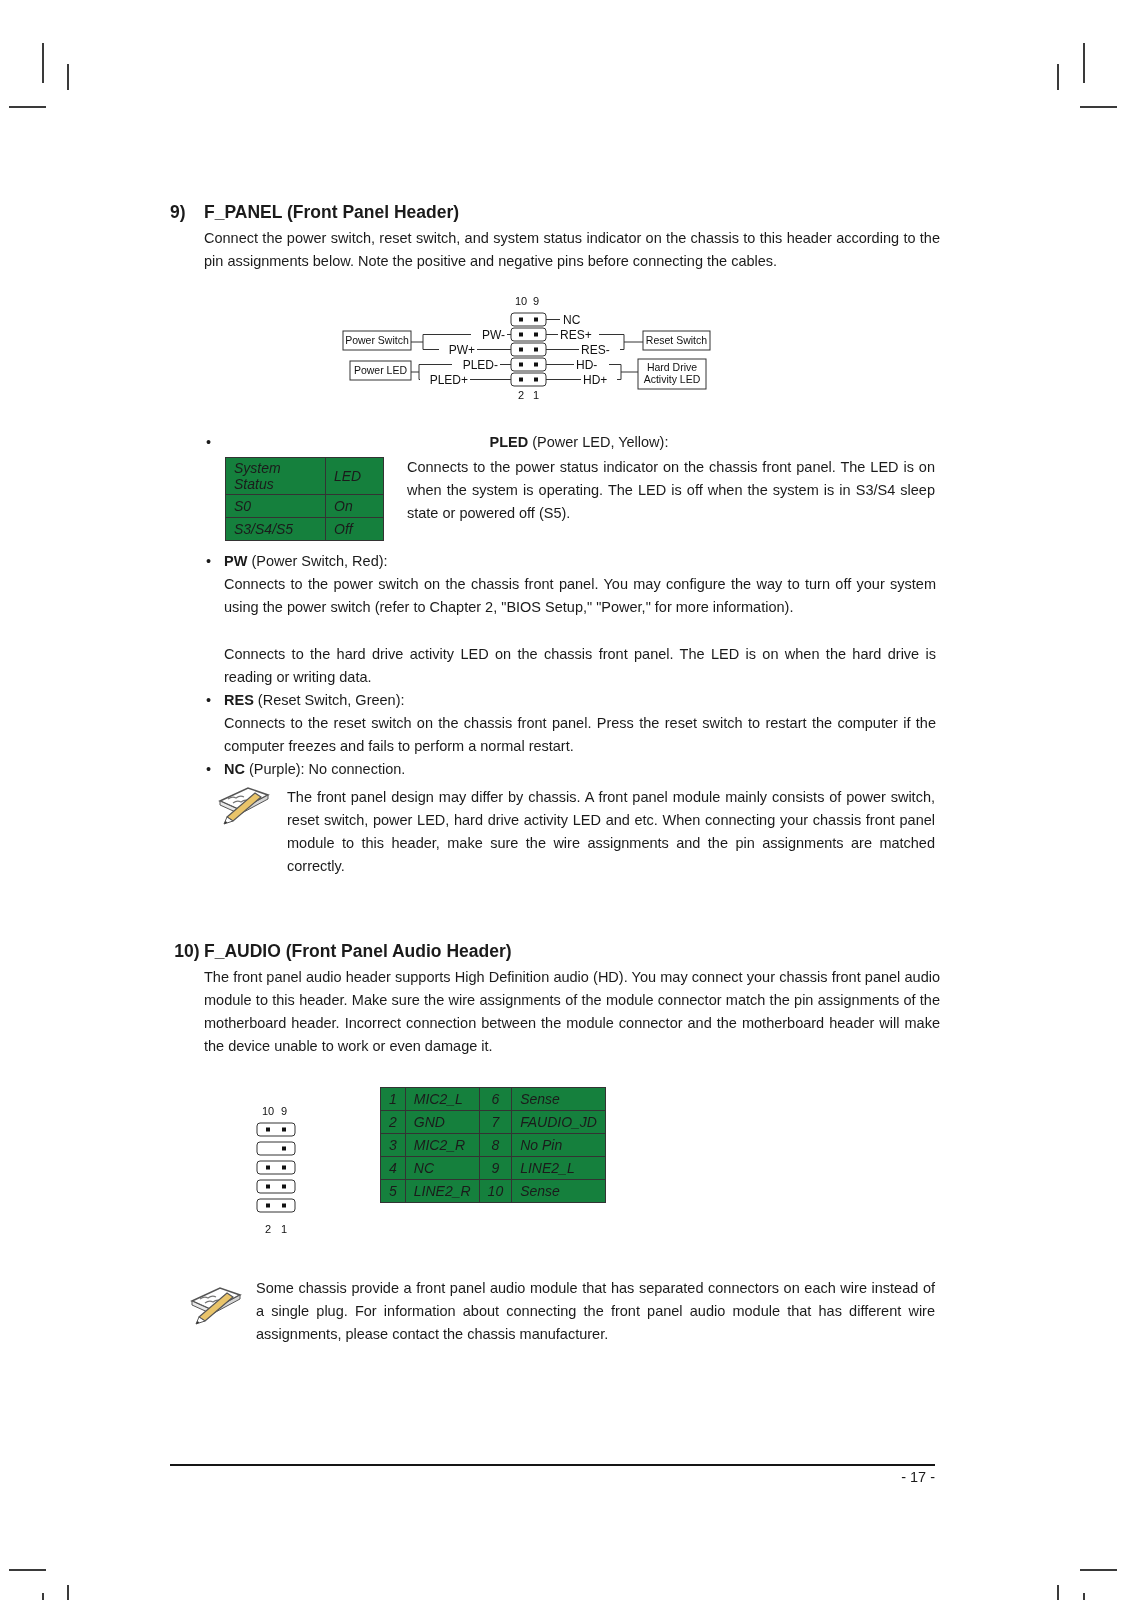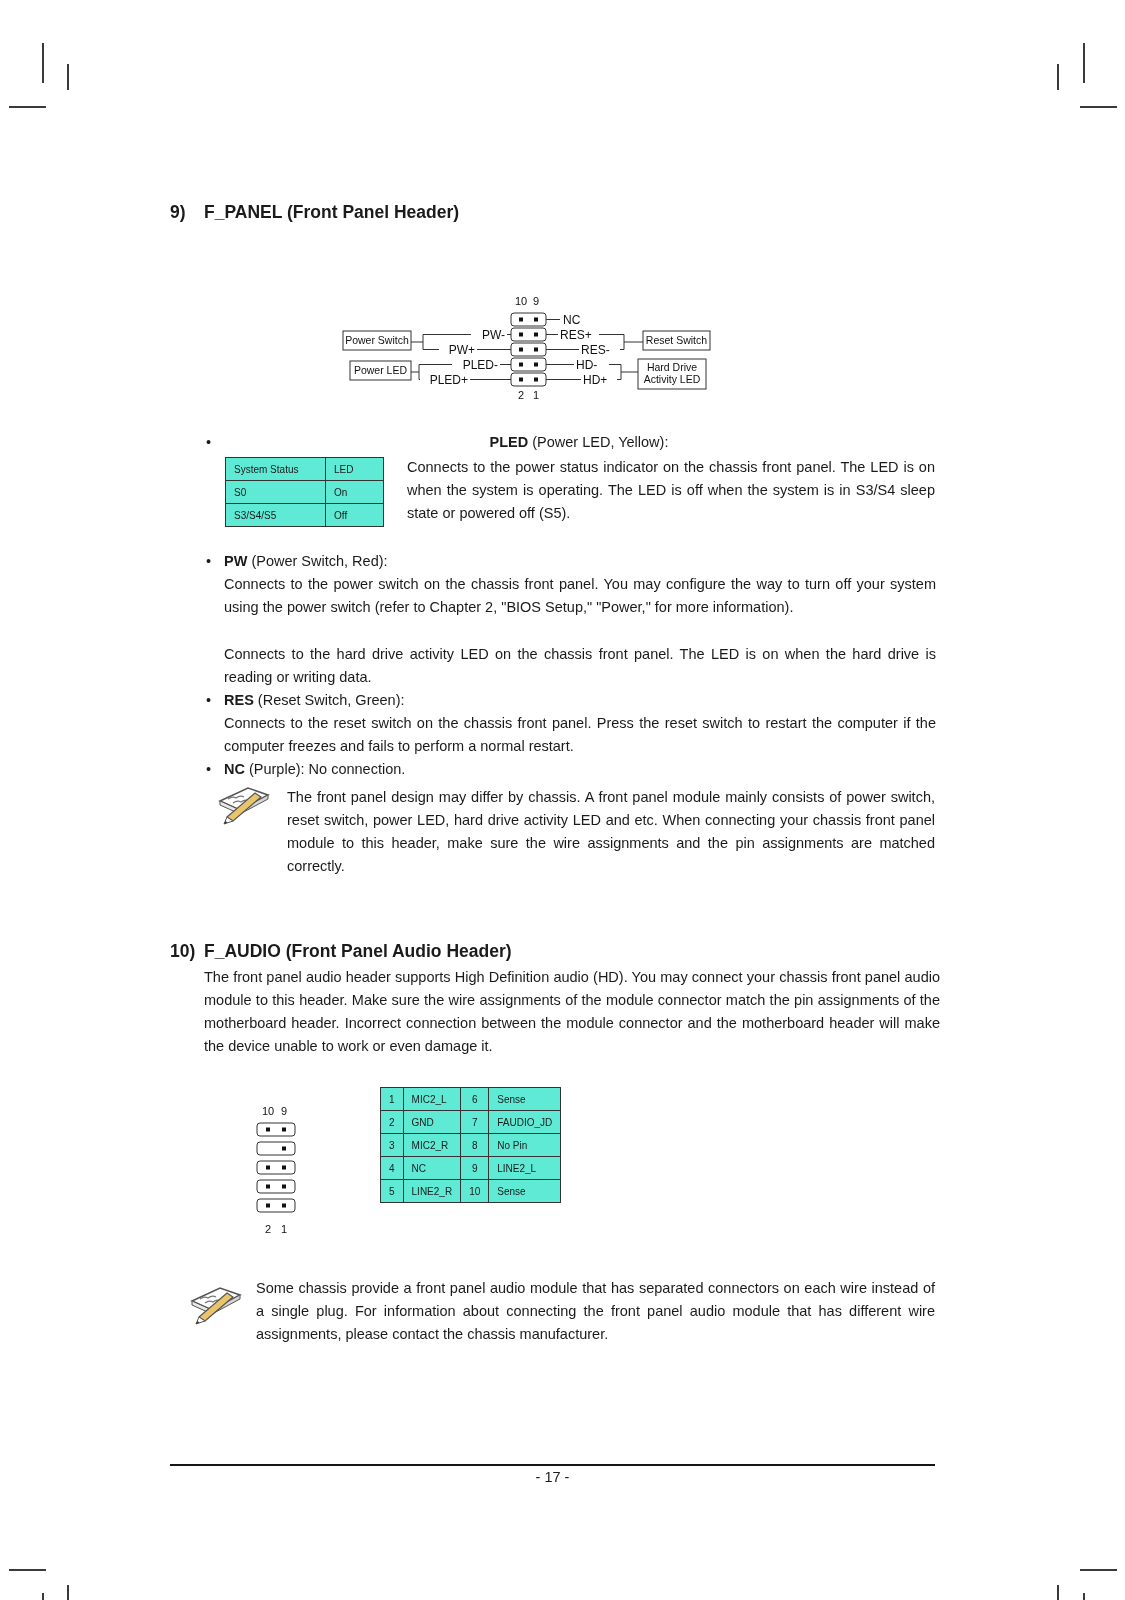--- a/index.html
+++ b/index.html
@@ -10,26 +10,26 @@
   }
   .abs { position: absolute; }
   .cm { position: absolute; background: #3a3a3a; }
   .h { position: absolute; font-weight: bold; font-size: 17.5px; white-space: nowrap; }
   .h .hnum { display: inline-block; width: 34px; }
   .para { position: absolute; font-size: 14.5px; line-height: 23px; text-align: justify; }
   .bullet { position: absolute; font-size: 14.5px; line-height: 22px; padding-left: 20px; white-space: nowrap; }
   .bullet::before { content: "\2022"; position: absolute; left: 2px; top: 0; }
   .term { font-weight: bold; }
   .desc { position: absolute; font-size: 14.5px; line-height: 23px; text-align: justify; }
-  table.tbl { position: absolute; border-collapse: collapse; font-size: 10px; background: #5eead4; }
+  table.tbl { position: absolute; border-collapse: collapse; font-size: 14px; background: #15803d; font-style: italic; }
   .tbl td { border: 1px solid #333; padding: 2px 8px; text-align: left; height: 23px; }
   .tbl td.num { text-align: center; }
   .note-text { position: absolute; font-size: 14.5px; line-height: 23px; text-align: justify; }
   .footer-line { position: absolute; background: #151515; }
-  .footer-label { position: absolute; text-align: center; font-size: 14.5px; }
+  .footer-label { position: absolute; text-align: right; font-size: 14.5px; }
   svg text { font-family: "Liberation Sans", sans-serif; }
 </style>
 </head>
 <body>
 
 <div class="page">
 
   <div class="cm" style="left:42px; top:6px; width:2px; height:40px;"></div>
   <div class="cm" style="left:67px; top:27px; width:2px; height:26px;"></div>
   <div class="cm" style="left:9px; top:69px; width:37px; height:2px;"></div>
@@ -55,20 +55,21 @@
         <polygon points="9,34 15,38 6,41" fill="#ffffff" stroke="#555" stroke-width="1"></polygon>
         <polygon points="7.5,38 6,41 9.5,39.5" fill="#333"></polygon>
       </g>
     </defs>
   </svg>
 
   <div class="h" style="left:170px; top:165px;">
     <span class="hnum">9)</span><span>F_PANEL (Front Panel Header)</span>
   </div>
 
+  <div class="para" style="left:204px; top:190px; width:736px;">Connect the power switch, reset switch, and system status indicator on the chassis to this header according to the pin assignments below. Note the positive and negative pins before connecting the cables.</div>
 
   <svg class="abs" style="left:333px; top:250px;" width="390" height="120">
     <g stroke="#333" stroke-width="1" fill="none">
       <line x1="213" y1="32.5" x2="227" y2="32.5"></line>
       <line x1="178" y1="47.5" x2="90" y2="47.5"></line>
       <line x1="178" y1="62.5" x2="90" y2="62.5"></line>
       <line x1="90" y1="47.5" x2="90" y2="62.5"></line>
       <line x1="90" y1="55" x2="78" y2="55"></line>
       <line x1="178" y1="77.5" x2="86" y2="77.5"></line>
       <line x1="178" y1="92.5" x2="86" y2="92.5"></line>
@@ -183,21 +184,21 @@
 
   <div class="bullet" style="left:204px; top:721px; width:730px;">
     <span class="term">NC</span><span> (Purple): No connection.</span>
   </div>
 
   <svg class="abs" style="left:218px; top:746px;" width="54" height="44">
     <use href="#note-icon-def"></use>
   </svg>
   <div class="note-text" style="left:287px; top:749px; width:648px;">The front panel design may differ by chassis. A front panel module mainly consists of power switch, reset switch, power LED, hard drive activity LED and etc. When connecting your chassis front panel module to this header, make sure the wire assignments and the pin assignments are matched correctly.</div>
 
-  <div class="h" style="left:170px; top:904px;">
+  <div class="h" style="left:170px; top:904px;text-align:center;">
     <span class="hnum">10)</span><span>F_AUDIO (Front Panel Audio Header)</span>
   </div>
 
   <div class="para" style="left:204px; top:929px; width:736px;">The front panel audio header supports High Definition audio (HD). You may connect your chassis front panel audio module to this header. Make sure the wire assignments of the module connector match the pin assignments of the motherboard header. Incorrect connection between the module connector and the motherboard header will make the device unable to work or even damage it.</div>
 
   <svg class="abs" style="left:248px; top:1066px;" width="64" height="136">
     <g font-size="11" fill="#111">
       <text x="20" y="12" text-anchor="middle">10</text>
       <text x="36" y="12" text-anchor="middle">9</text>
       <text x="20" y="130" text-anchor="middle">2</text>

